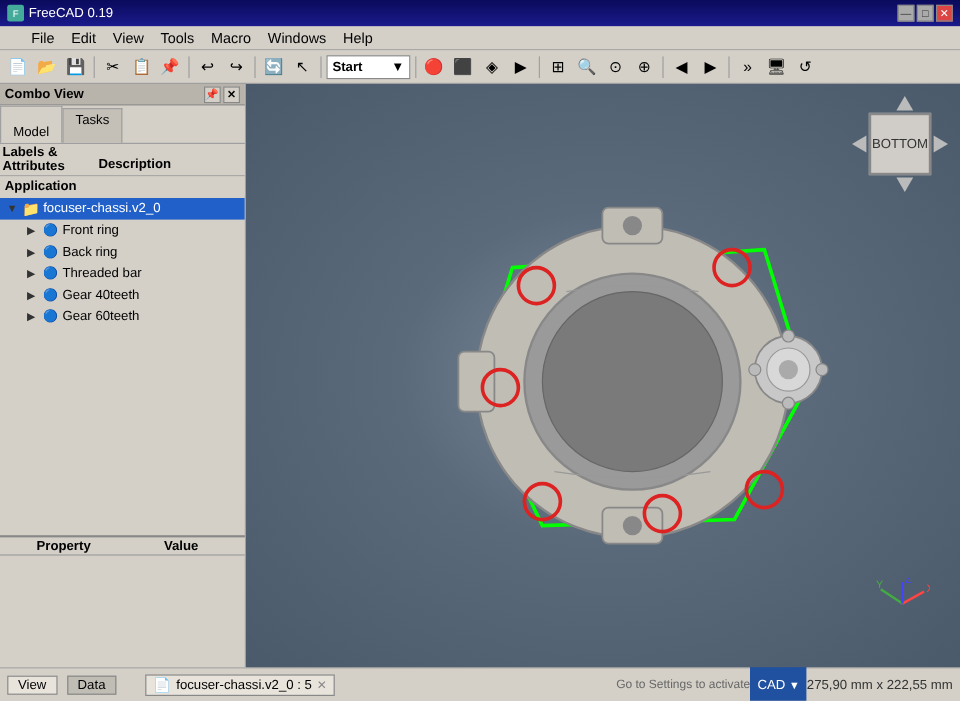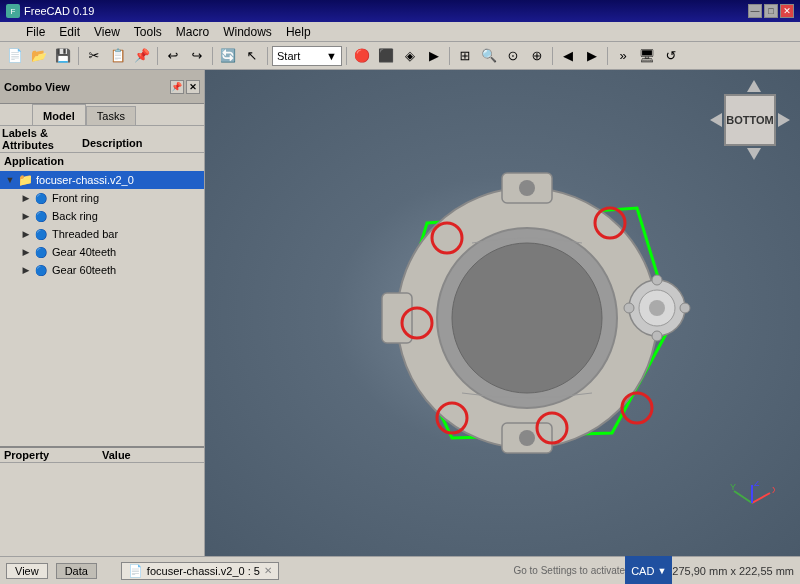--- a/index.html
+++ b/index.html
@@ -54,36 +54,37 @@
     .tb-sep { width: 1px; height: 18px; background: #a0a0a0; margin: 0 2px; }
     .tb-dropdown {
       height: 20px;
       background: white;
       border: 1px solid #888;
       display: flex; align-items: center;
       padding: 0 4px;
       cursor: pointer;
       min-width: 70px;
       font-size: 11px;
+      font-weight: bold;
     }
 
     
     .main { display: flex; height: calc(584px - 22px - 20px - 28px - 28px); }
 
     
     .left-panel {
       width: 205px;
       background: #d4d0c8;
       border-right: 1px solid #a0a0a0;
       display: flex;
       flex-direction: column;
       flex-shrink: 0;
     }
     .combo-header {
-      height: 34px;
+      height: 18px;
       background: #b8b4ac;
       border-bottom: 1px solid #888;
       display: flex;
       align-items: center;
       justify-content: space-between;
       padding: 0 4px;
       font-weight: bold;
       font-size: 11px;
     }
     .combo-btns { display: flex; gap: 2px; }
@@ -98,23 +99,22 @@
       font-size: 11px;
       cursor: pointer;
       border: 1px solid #a0a0a0;
       border-bottom: none;
       background: #c4c0b8;
       margin-top: 2px;
     }
     .tab.active {
       background: #d4d0c8;
       margin-top: 0;
-      padding-top: 5px;
-      font-weight: bold;
-      margin-left: 32px;
+      padding-top: 15px;
+      font-weight: normal;
     }
 
     .col-headers {
       display: flex;
       background: #d4d0c8;
       border-bottom: 1px solid #a0a0a0;
       font-size: 11px;
       padding: 1px 2px;
     }
     .col-label { flex: 1; font-weight: bold; font-size: 11px; }
@@ -152,21 +152,21 @@
       height: 110px;
       flex-shrink: 0;
     }
     .prop-header {
       display: flex;
       background: #d4d0c8;
       padding: 1px 4px;
       font-size: 11px;
       border-bottom: 1px solid #a0a0a0;
     }
-    .prop-col { flex: 1; font-weight: bold; }
+    .prop-col { flex: 1; font-weight: bold; text-align: center; }
 
     
     .viewport {
       flex: 1;
       background: radial-gradient(ellipse at center, #7a8a9a 0%, #5a6a7a 40%, #4a5a6a 100%);
       position: relative;
       overflow: hidden;
     }
 
     
@@ -358,21 +358,21 @@
   <div class="viewport">
 
     <div class="nav-cube">
       <div style="position:relative; width:80px; height:80px;">
 
         <div style="position:absolute; top:0; left:37px; width:0; height:0; border-left:7px solid transparent; border-right:7px solid transparent; border-bottom:12px solid #bbb;"></div>
         <div style="position:absolute; bottom:0; left:37px; width:0; height:0; border-left:7px solid transparent; border-right:7px solid transparent; border-top:12px solid #bbb;"></div>
         <div style="position:absolute; top:33px; left:0; width:0; height:0; border-top:7px solid transparent; border-bottom:7px solid transparent; border-right:12px solid #bbb;"></div>
         <div style="position:absolute; top:33px; right:0; width:0; height:0; border-top:7px solid transparent; border-bottom:7px solid transparent; border-left:12px solid #bbb;"></div>
 
-        <div style="position:absolute; top:14px; left:14px; width:52px; height:52px; background:#d0ccc8; border:2px solid #888; display:flex; align-items:center; justify-content:center; font-size:11px; font-weight:bold; color:#333; cursor:pointer;">
+        <div style="position:absolute; top:14px; left:14px; width:52px; height:52px; background:#d0ccc8; border:2px solid #888; display:flex; align-items:center; justify-content:center; font-size:11px; font-weight:normal; color:#333; cursor:pointer;">
           <span>BOTTOM</span>
         </div>
       </div>
     </div>
 
     <svg class="part-svg" width="380" height="380" viewBox="0 0 380 380">
 
       <polygon points="85,100 295,85 330,200 270,310 110,315 55,200" fill="none" stroke="#00ff00" stroke-width="3"></polygon>
 
       <circle cx="185" cy="195" r="130" fill="#c0bdb5" stroke="#888" stroke-width="2"></circle>

